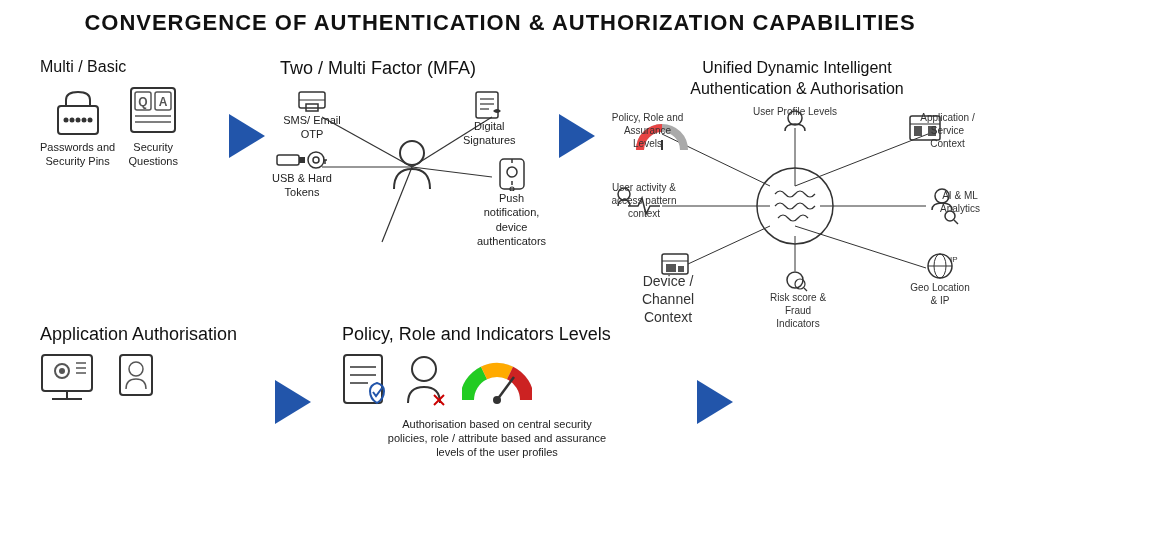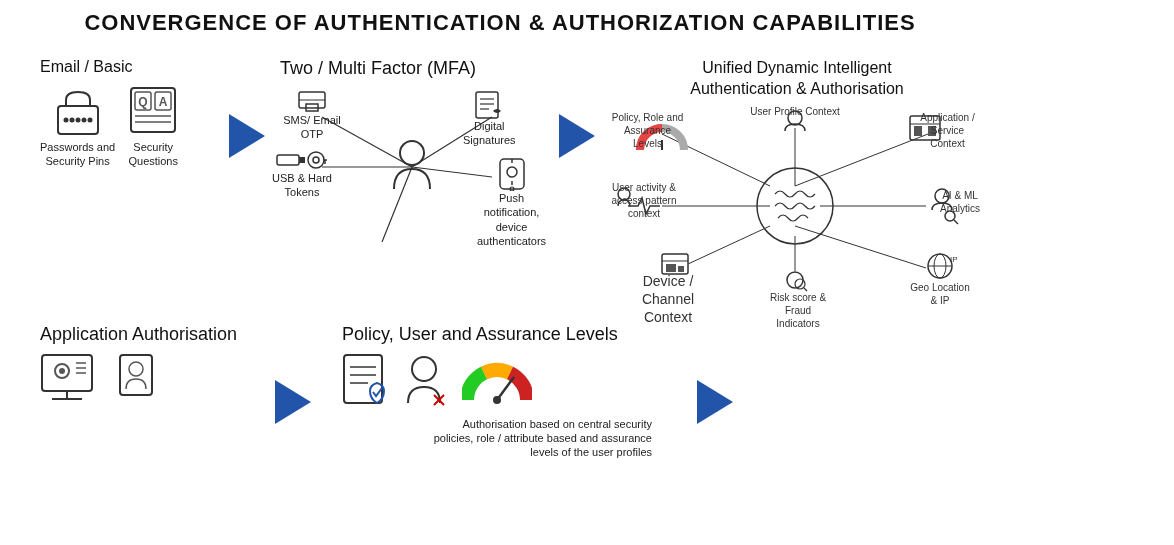--- a/index.html
+++ b/index.html
@@ -173,21 +173,21 @@
 </head>
 <body>
 
 <div class="main-container">
 
   <div class="main-title">CONVERGENCE OF AUTHENTICATION &amp; AUTHORIZATION CAPABILITIES</div>
 
   <div class="top-row">
 
     <div class="simple-section">
-      <div class="section-title">Email / Basic</div>
+      <div class="section-title">Multi / Basic</div>
       <div class="simple-icons">
 
         <div class="icon-item">
           <svg width="52" height="52" viewBox="0 0 52 52">
 
             <rect x="6" y="22" width="40" height="28" rx="3" ry="3" fill="none" stroke="#333" stroke-width="2"></rect>
 
             <path d="M14 22 L14 16 Q14 8 26 8 Q38 8 38 16 L38 22" fill="none" stroke="#333" stroke-width="2"></path>
 
             <circle cx="14" cy="36" r="2.5" fill="#333"></circle>
@@ -355,21 +355,21 @@
           <rect x="52" y="148" width="26" height="20" rx="2" fill="none" stroke="#333" stroke-width="1.5"></rect>
           <line x1="52" y1="155" x2="78" y2="155" stroke="#333" stroke-width="1"></line>
           <rect x="56" y="158" width="10" height="8" fill="#555"></rect>
           <rect x="68" y="160" width="6" height="6" fill="#555"></rect>
 
           <path d="M18 100 L28 100 L32 92 L36 108 L40 100 L50 100" fill="none" stroke="#333" stroke-width="1.5"></path>
           <circle cx="14" cy="88" r="6" fill="none" stroke="#333" stroke-width="1.5"></circle>
           <path d="M8 100 Q8 94 14 94 Q20 94 20 100" fill="none" stroke="#333" stroke-width="1.5"></path>
         </svg>
 
-        <div style="position:absolute;top:0;left:140px;font-size:10px;color:#333;text-align:center;width:90px;">User Profile Context</div>
+        <div style="position:absolute;top:0;left:140px;font-size:10px;color:#333;text-align:center;width:90px;">User Profile Levels</div>
         <div style="position:absolute;top:5px;left:300px;font-size:10px;color:#333;text-align:center;width:75px;line-height:1.3;">Application / Service<br>Context</div>
         <div style="position:absolute;top:83px;left:325px;font-size:10px;color:#333;text-align:center;width:50px;line-height:1.3;">AI &amp; ML<br>Analytics</div>
         <div style="position:absolute;top:175px;left:295px;font-size:10px;color:#333;text-align:center;width:70px;line-height:1.3;">Geo Location<br>&amp; IP</div>
         <div style="position:absolute;top:185px;left:148px;font-size:10px;color:#333;text-align:center;width:80px;line-height:1.3;">Risk score &amp; Fraud<br>Indicators</div>
         <div style="position:absolute;top:166px;left:22px;font-size:14px;color:#333;text-align:center;width:72px;line-height:1.3;">Device / Channel<br>Context</div>
         <div style="position:absolute;top:75px;left:0px;font-size:10px;color:#333;text-align:center;width:68px;line-height:1.3;">User activity &amp;<br>access pattern<br>context</div>
         <div style="position:absolute;top:5px;left:0px;font-size:10px;color:#333;text-align:center;width:75px;line-height:1.3;">Policy, Role and<br>Assurance<br>Levels</div>
       </div>
     </div>
 
@@ -400,21 +400,21 @@
           <path d="M8 36 Q8 26 18 26 Q28 26 28 36" fill="none" stroke="#555" stroke-width="1.5"></path>
         </svg>
       </div>
     </div>
 
     <div class="arrow-section">
       <div class="blue-arrow"></div>
     </div>
 
     <div class="policy-section">
-      <div class="section-title large">Policy, User and Assurance Levels</div>
+      <div class="section-title large">Policy, Role and Indicators Levels</div>
       <div class="policy-icons">
 
         <svg width="50" height="60" viewBox="0 0 50 60">
           <rect x="2" y="2" width="38" height="48" rx="3" fill="none" stroke="#333" stroke-width="2"></rect>
           <line x1="8" y1="14" x2="34" y2="14" stroke="#333" stroke-width="1.5"></line>
           <line x1="8" y1="22" x2="34" y2="22" stroke="#333" stroke-width="1.5"></line>
           <line x1="8" y1="30" x2="26" y2="30" stroke="#333" stroke-width="1.5"></line>
 
           <path d="M28 38 Q28 32 35 30 Q42 32 42 38 Q42 46 35 50 Q28 46 28 38Z" fill="none" stroke="#2255aa" stroke-width="2"></path>
           <path d="M31 39 L34 43 L40 35" fill="none" stroke="#2255aa" stroke-width="2"></path>
@@ -431,21 +431,21 @@
         <svg width="70" height="55" viewBox="0 0 70 55">
           <path d="M5 45 A30 30 0 0 1 65 45" fill="none" stroke="#ddd" stroke-width="14"></path>
           <path d="M5 45 A30 30 0 0 1 22 18" fill="none" stroke="#22cc22" stroke-width="14"></path>
           <path d="M22 18 A30 30 0 0 1 48 18" fill="none" stroke="#ffaa00" stroke-width="14"></path>
           <path d="M48 18 A30 30 0 0 1 65 45" fill="none" stroke="#cc2222" stroke-width="14"></path>
 
           <line x1="35" y1="45" x2="52" y2="22" stroke="#333" stroke-width="2.5"></line>
           <circle cx="35" cy="45" r="4" fill="#333"></circle>
         </svg>
       </div>
-      <div class="bottom-label" style="white-space:pre-line;margin-top:4px;max-width:310px;text-align:right;">Authorisation based on central security
+      <div class="bottom-label" style="white-space:pre-line;margin-top:4px;max-width:310px;text-align:center;">Authorisation based on central security
 policies, role / attribute based and assurance
 levels of the user profiles</div>
     </div>
 
     <div class="arrow-section">
       <div class="blue-arrow"></div>
     </div>
 
     <div style="flex:0 0 390px;"></div>
 

